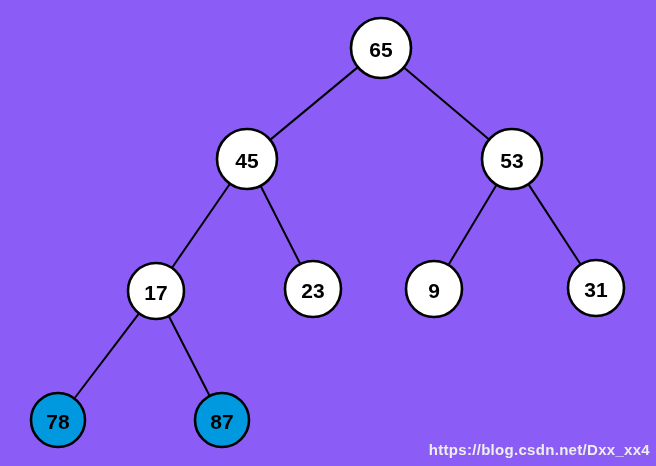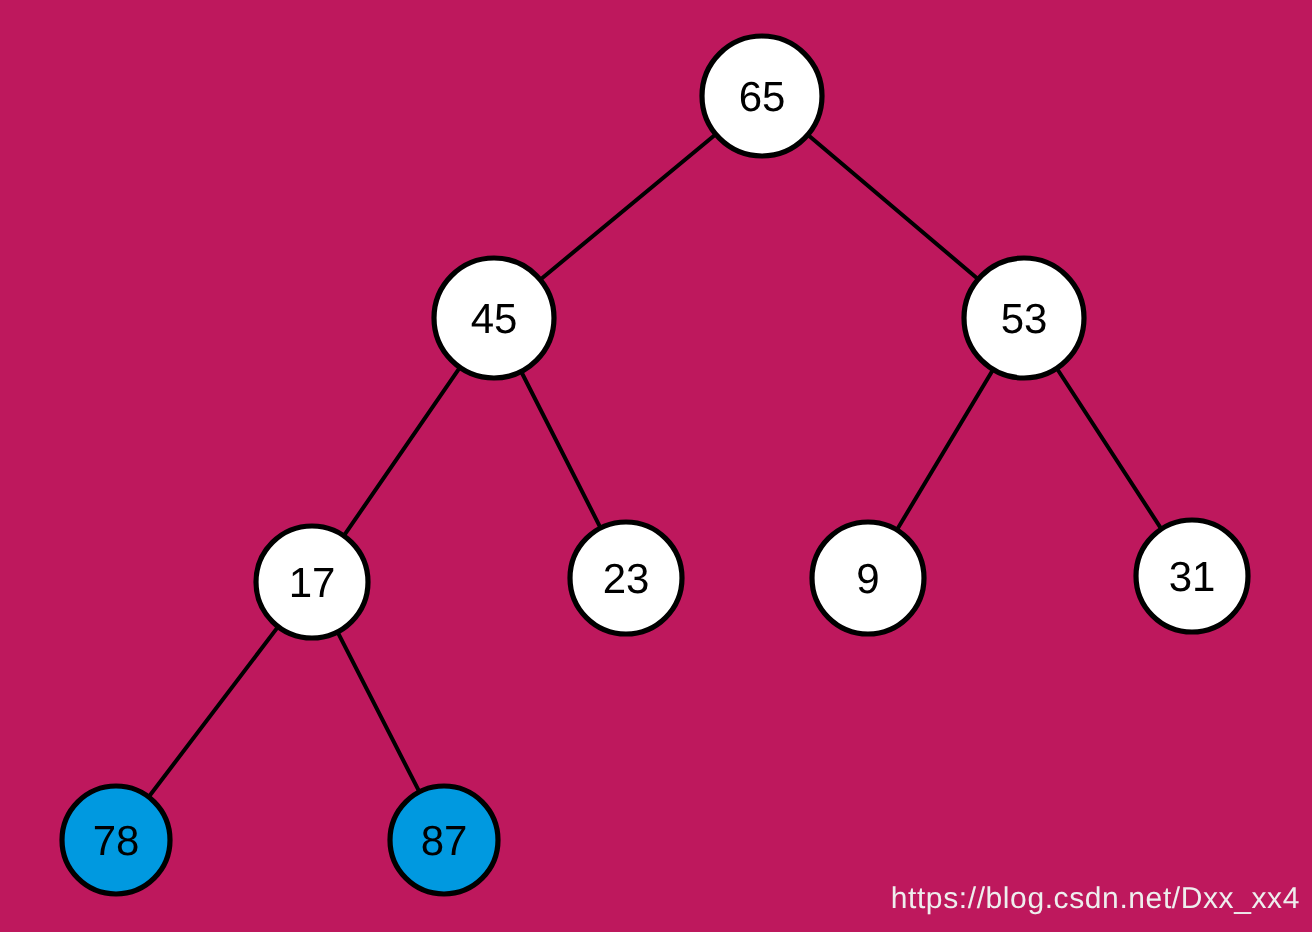--- a/index.html
+++ b/index.html
@@ -7,22 +7,23 @@
     padding: 0;
     background: #ffffff;
   }
   body {
     font-family: "Liberation Sans", sans-serif;
   }
   #canvas {
     position: relative;
     width: 656px;
     height: 466px;
-    background: #be185d;
+    background: #8b5cf6;
     overflow: hidden;
+    font-weight: bold;
   }
   #tree-svg {
     position: absolute;
     left: 0;
     top: 0;
     width: 656px;
     height: 466px;
     display: block;
   }
   .edge-line {

